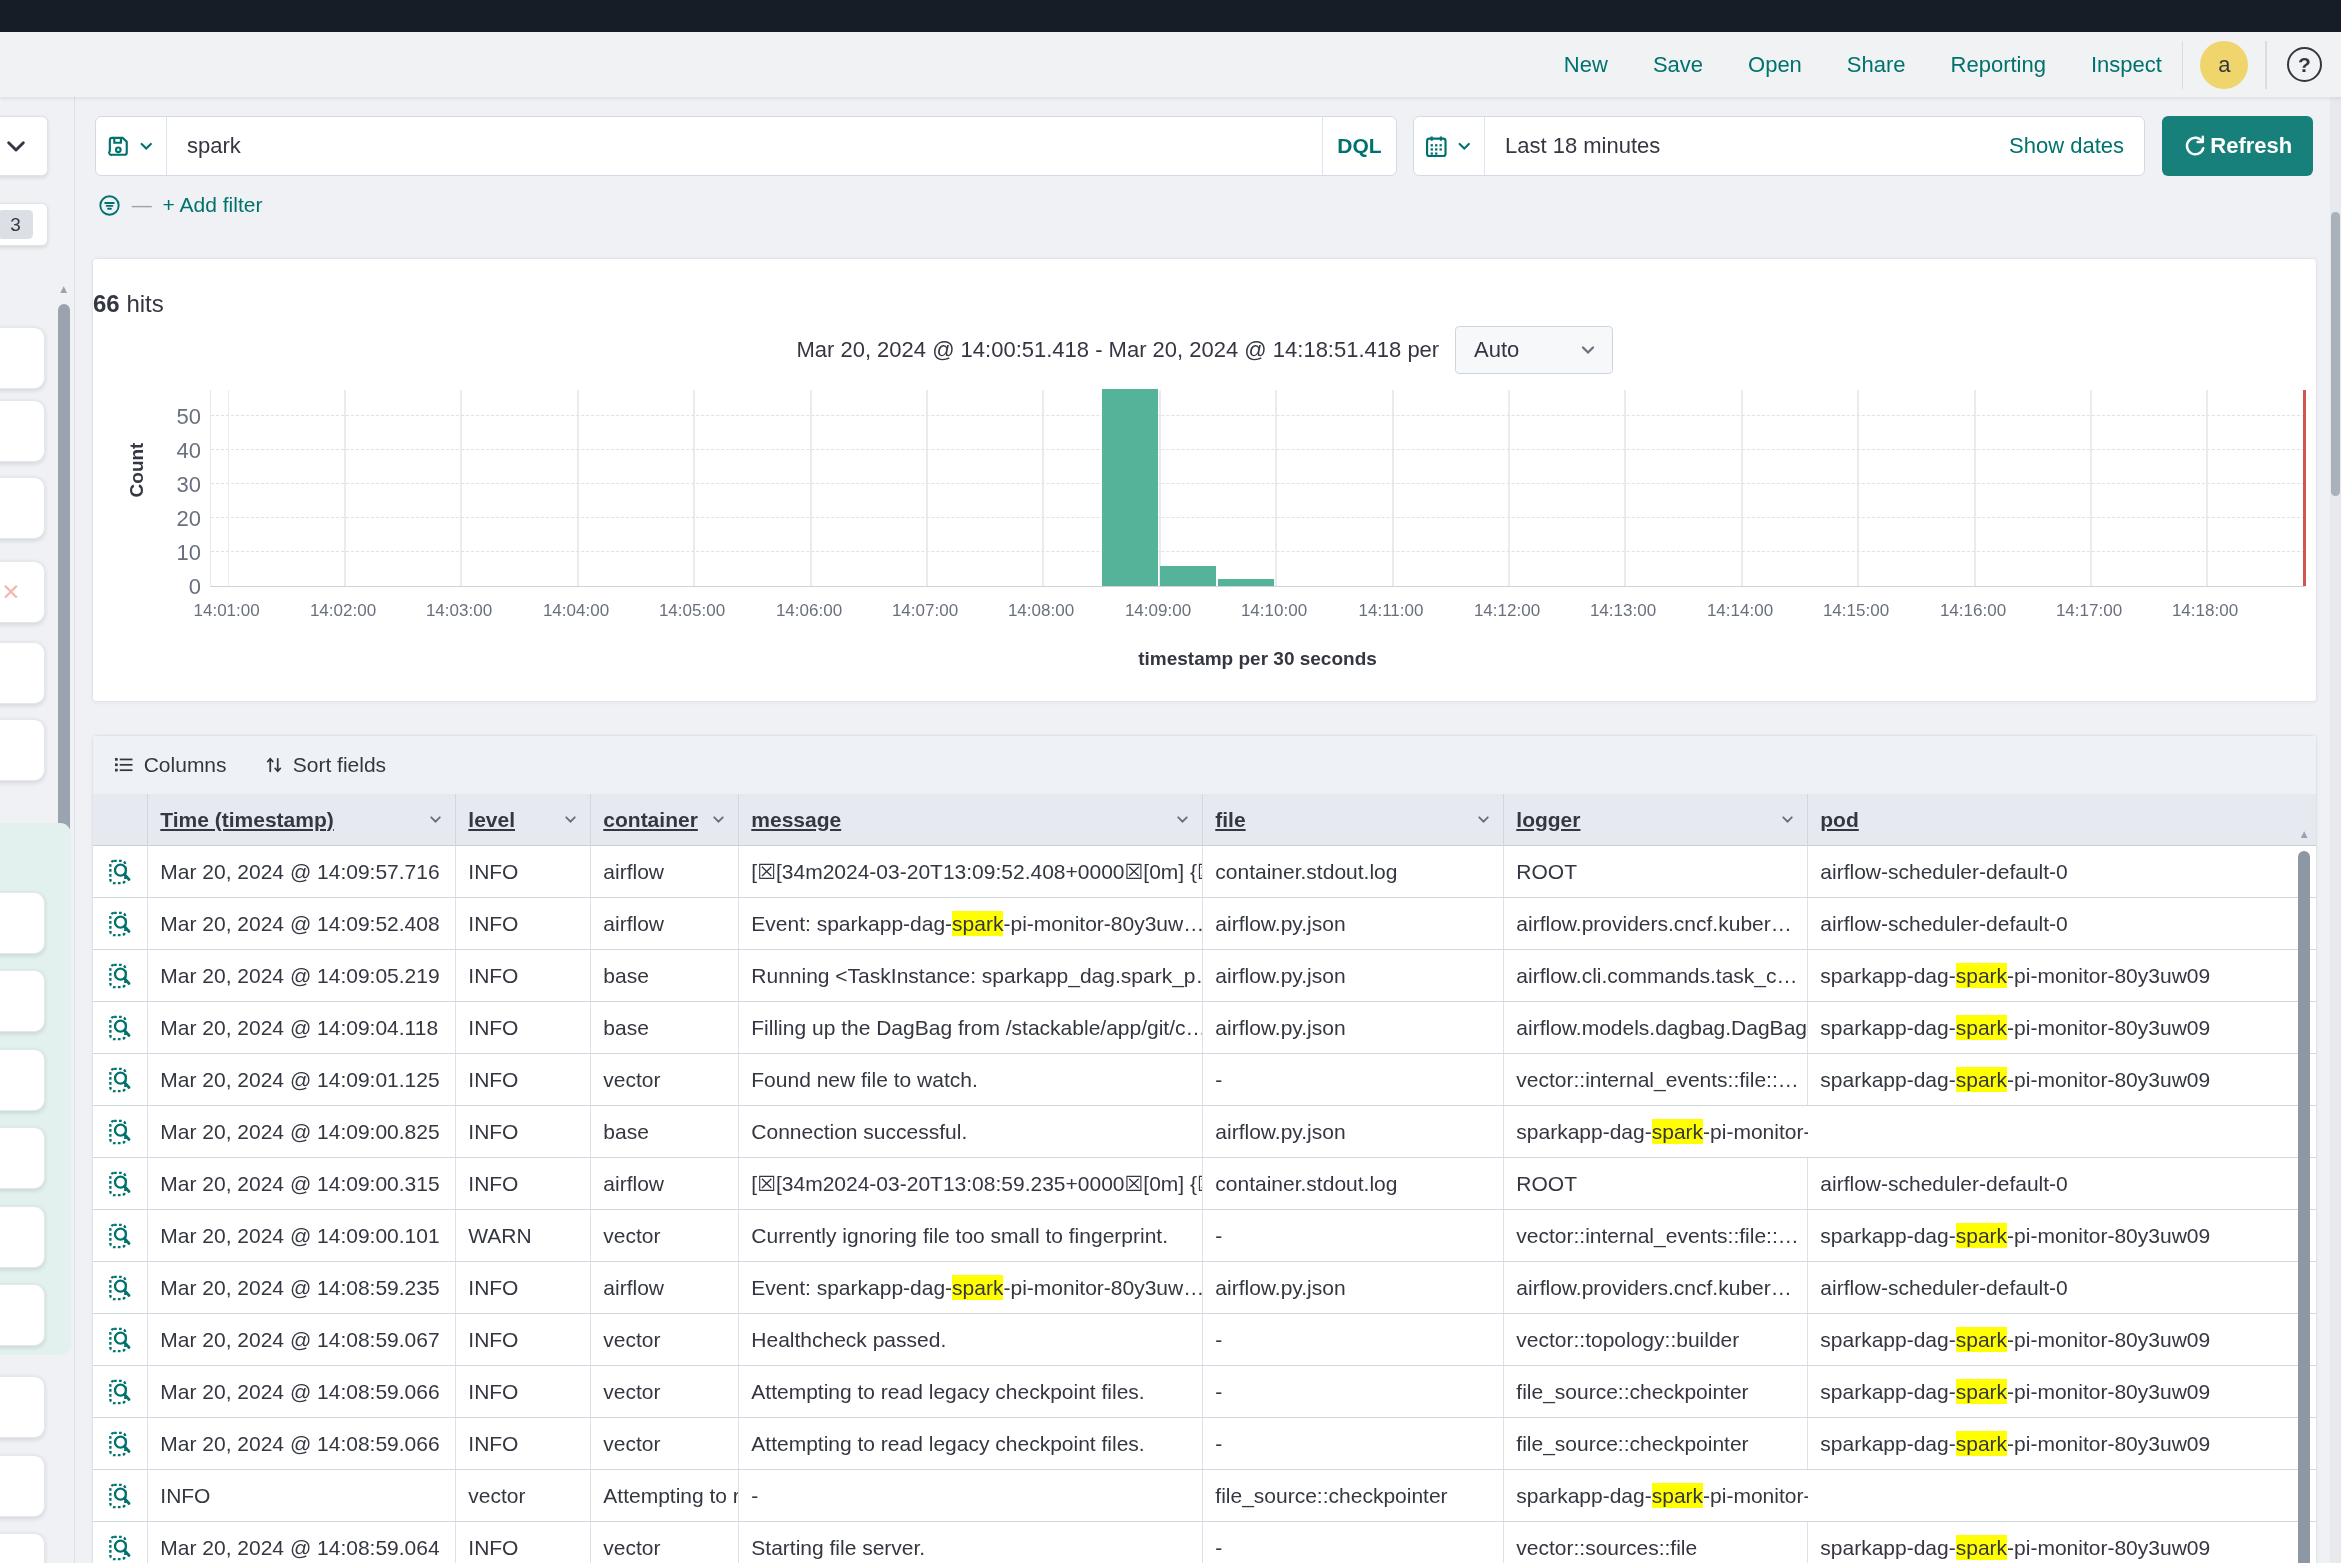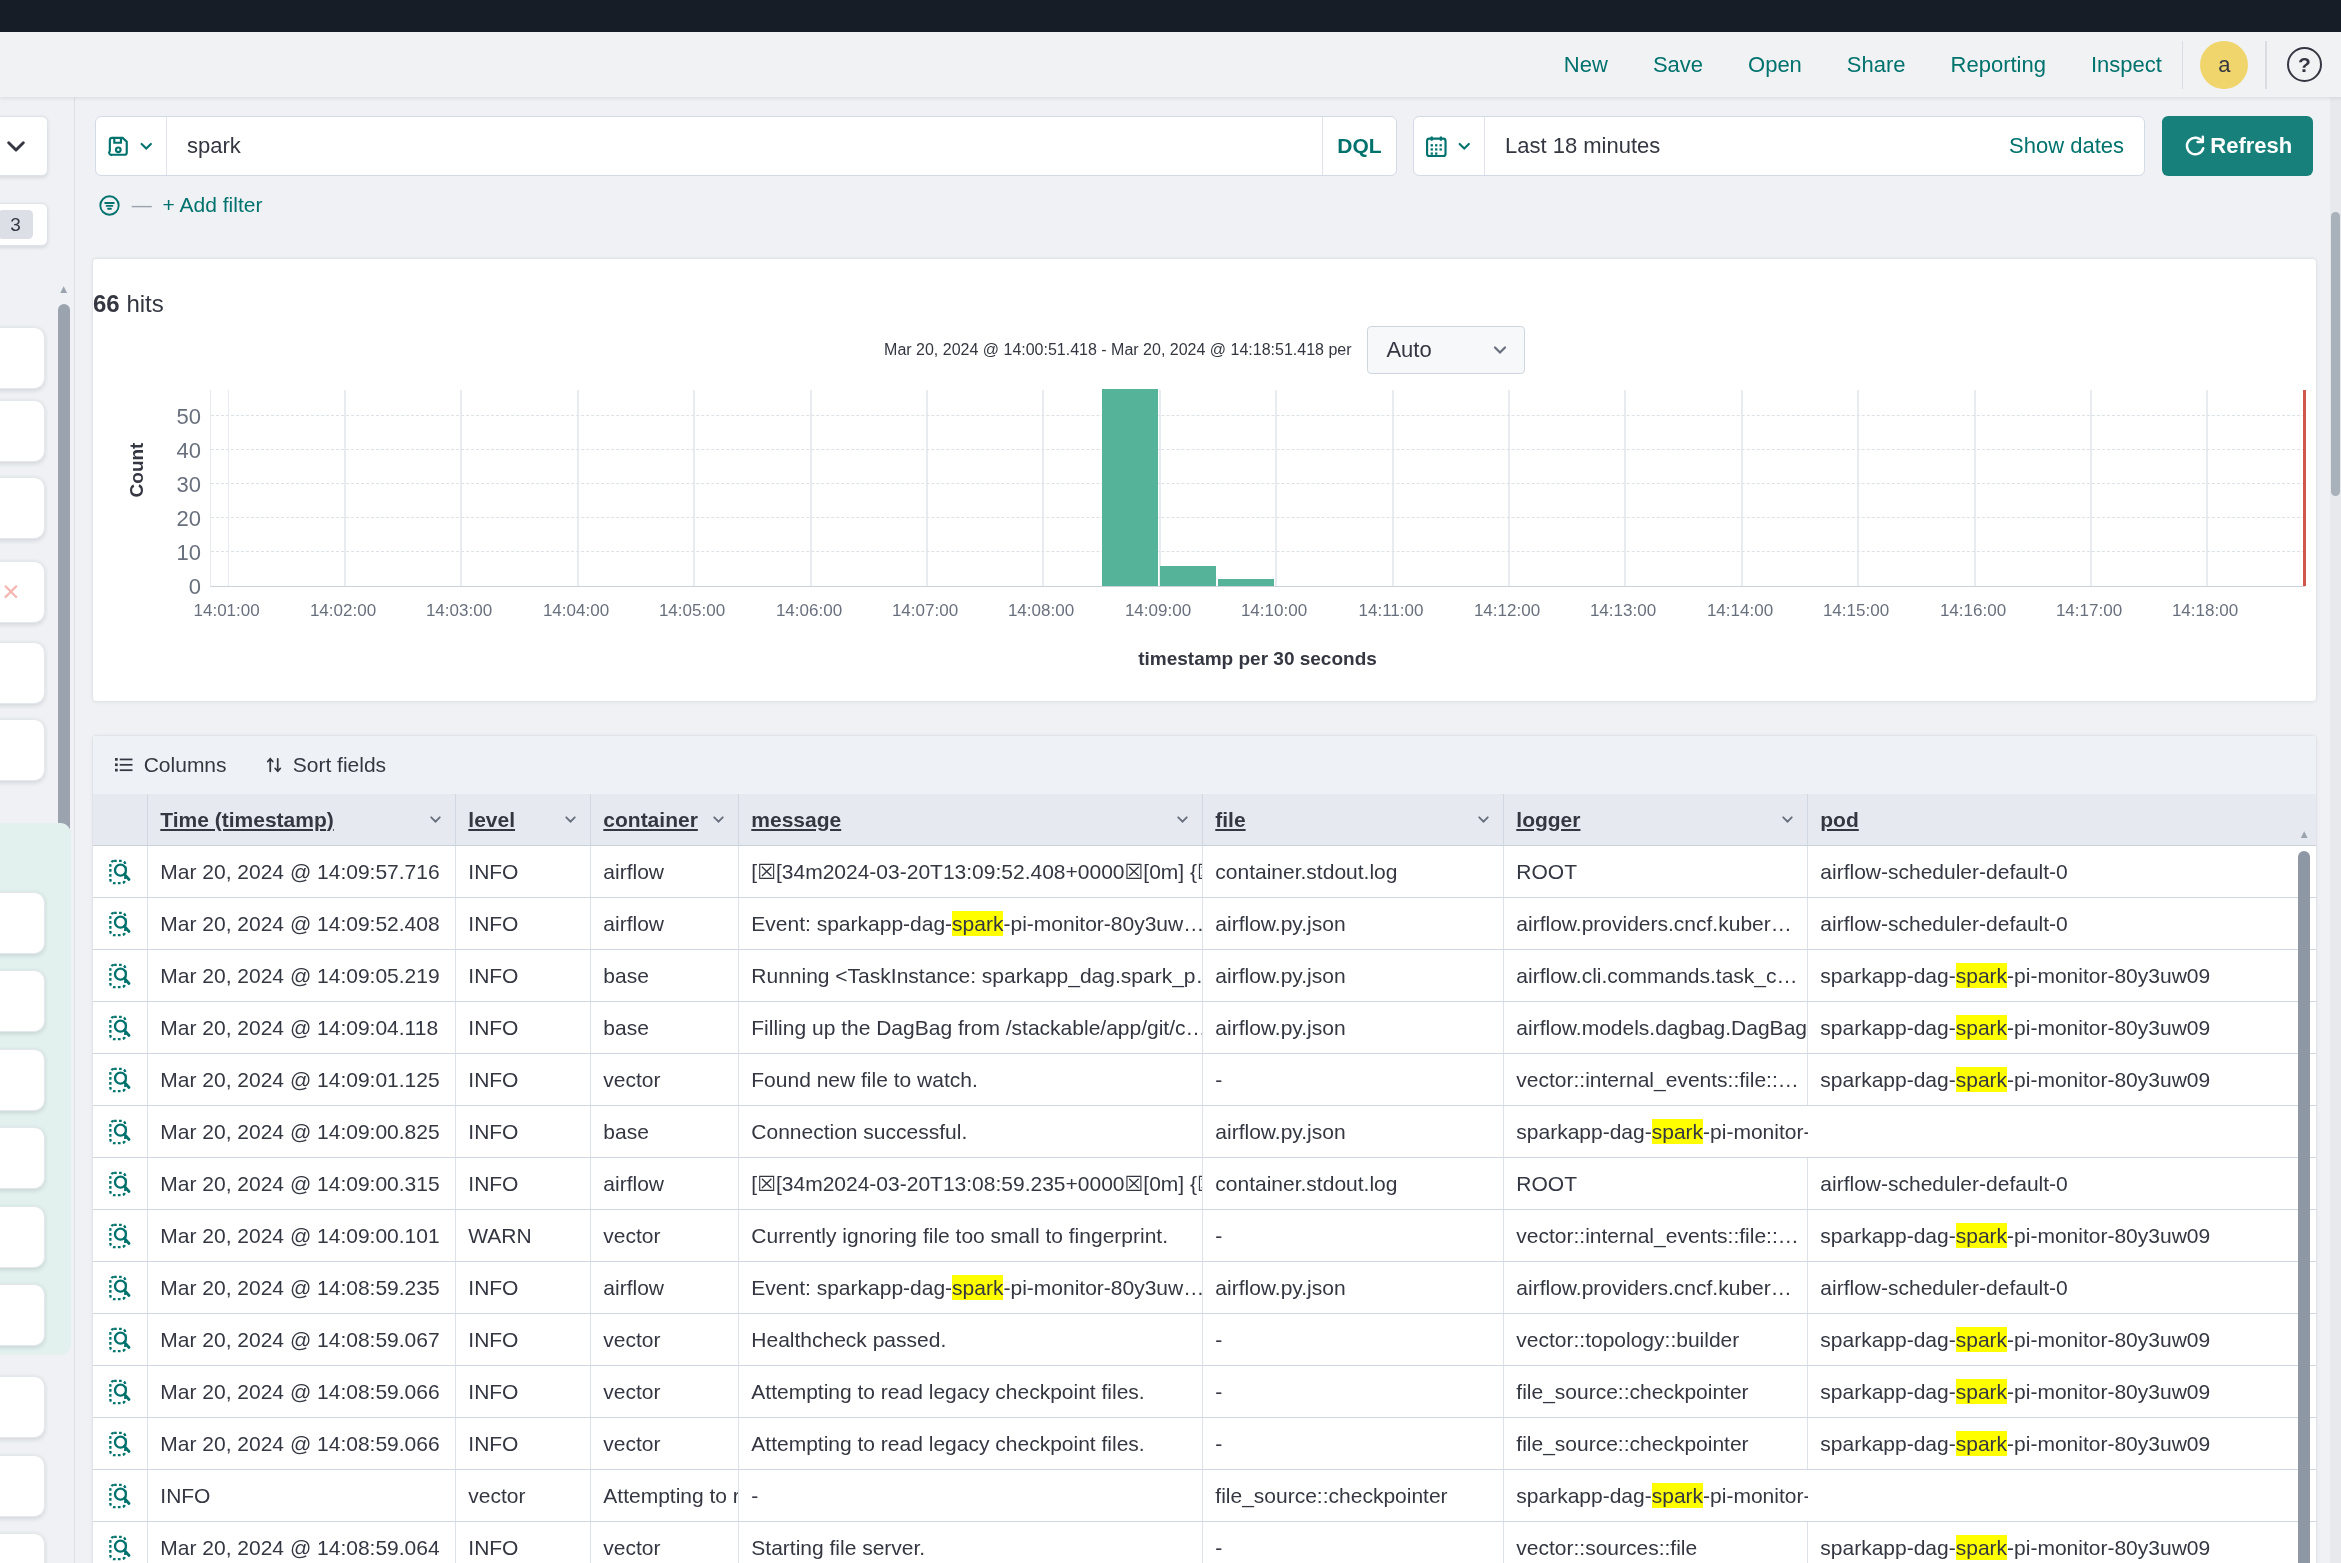--- a/index.html
+++ b/index.html
@@ -56,21 +56,21 @@
   .card { position:absolute; left:92px; width:2225px; background:#fff; border:0.8px solid #e0e4ea;
      border-radius:4.6px; box-shadow:0 0.8px 3.8px rgba(30,40,50,.05); }
   #chart-card { top:258px; height:444px; }
   #table-card { top:735px; height:923px; overflow:hidden; }
 
   
   #hits-line { position:absolute; top:31px; left:0; width:100%; text-align:left; font-size:24px; }
   #hits-line b { font-weight:700; }
   #range-line { position:absolute; top:66px; left:0; width:100%; height:49px; display:flex;
      align-items:center; justify-content:center; gap:15.4px; }
-  #range-label { font-size:16px; color:#343741; }
+  #range-label { font-size:22px; color:#343741; }
   #interval-select { width:158px; height:48px; background:#f6f8fa; border:0.8px solid #cdd4de; border-radius:4.6px;
      display:flex; align-items:center; justify-content:space-between; padding:0 14px 0 18.5px; font-size:22px;gap:24px; }
   #count-label { position:absolute; left:9.2px; top:200px; width:69px; text-align:center; font-size:19px; font-weight:700;
      transform:rotate(-90deg); transform-origin:center; }
   #plot { position:absolute; left:117px; top:131px; width:2095px; height:197px;
      border-bottom:1.5px solid #ccd2da; border-left:1.5px solid #e6e9ed; }
   .vgrid { position:absolute; top:0; bottom:0; width:1.5px; background:#e8ebef; }
   .hgrid { position:absolute; left:0; right:0; border-top:1.5px dashed #dde2e8; }
   .bar { position:absolute; bottom:0; background:#54b399; }
   #now-marker { position:absolute; top:0; bottom:0; width:3.1px; background:#d0564e; right:0; }

